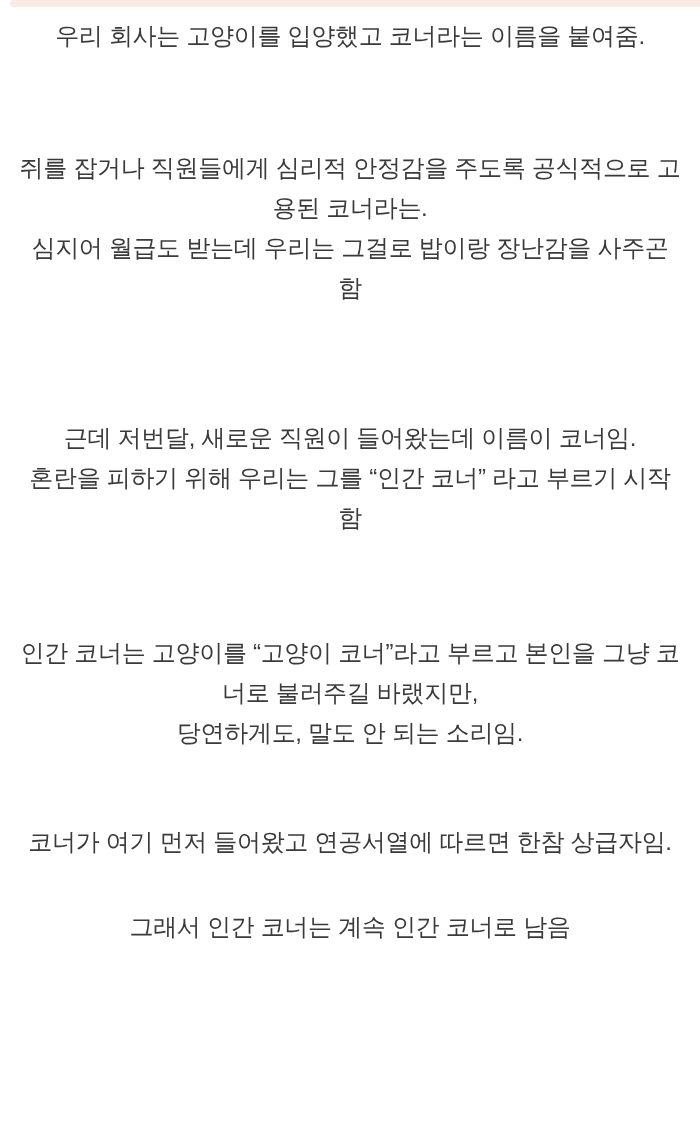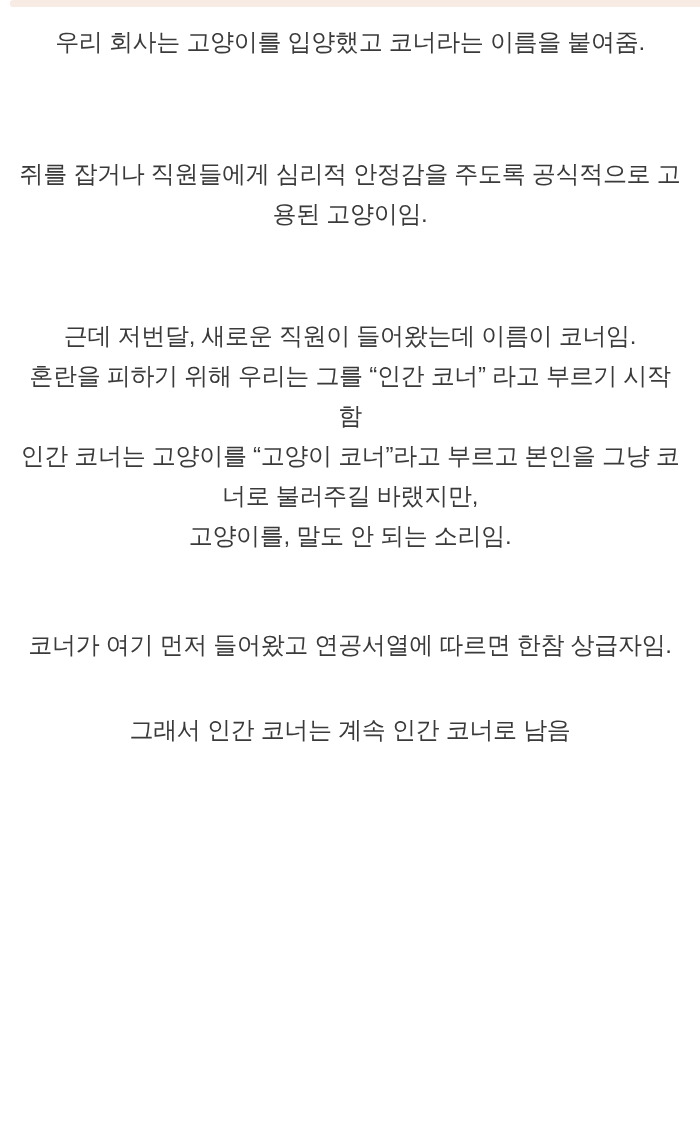--- a/index.html
+++ b/index.html
@@ -29,54 +29,55 @@
     padding: 0 18px;
     text-align: center;
     font-size: 24px;
     line-height: 40px;
     font-weight: 400;
     letter-spacing: -0.3px;
   }
   .content p {
     margin: 0;
   }
-  .block-1 { margin-top: 22px; }
+  .block-1 { margin-top: 16px; }
   .block-2 { margin-top: 92px; }
-  .block-3 { margin-top: 82px; }
+  .block-3 { margin-top: 110px; }
   .block-4 { }
-  .block-5 { }
+  .block-5 { margin-top: 95px; }
   .block-6 { margin-top: 69px; }
   .block-7 { margin-top: 45px; }
 </style>
 </head>
 <body>
 
 <div class="top-strip"></div>
 
 <div class="content">
 
   <div class="block-1">
     <p>우리 회사는 고양이를 입양했고 코너라는 이름을 붙여줌.</p>
   </div>
 
   <div class="block-2">
-    <p>쥐를 잡거나 직원들에게 심리적 안정감을 주도록 공식적으로 고용된 고양이임.</p>
+    <p>쥐를 잡거나 직원들에게 심리적 안정감을 주도록 공식적으로 고용된 코너라는.</p>
+    <p>심지어 월급도 받는데 우리는 그걸로 밥이랑 장난감을 사주곤 함</p>
   </div>
 
   <div class="block-3">
     <p>근데 저번달, 새로운 직원이 들어왔는데 이름이 코너임.</p>
   </div>
 
   <div class="block-4">
     <p>혼란을 피하기 위해 우리는 그를 “인간 코너” 라고 부르기 시작함</p>
   </div>
 
   <div class="block-5">
     <p>인간 코너는 고양이를 “고양이 코너”라고 부르고 본인을 그냥 코너로 불러주길 바랬지만,</p>
-    <p>고양이를, 말도 안 되는 소리임.</p>
+    <p>당연하게도, 말도 안 되는 소리임.</p>
   </div>
 
   <div class="block-6">
     <p>코너가 여기 먼저 들어왔고 연공서열에 따르면 한참 상급자임.</p>
   </div>
 
   <div class="block-7">
     <p>그래서 인간 코너는 계속 인간 코너로 남음</p>
   </div>
 

